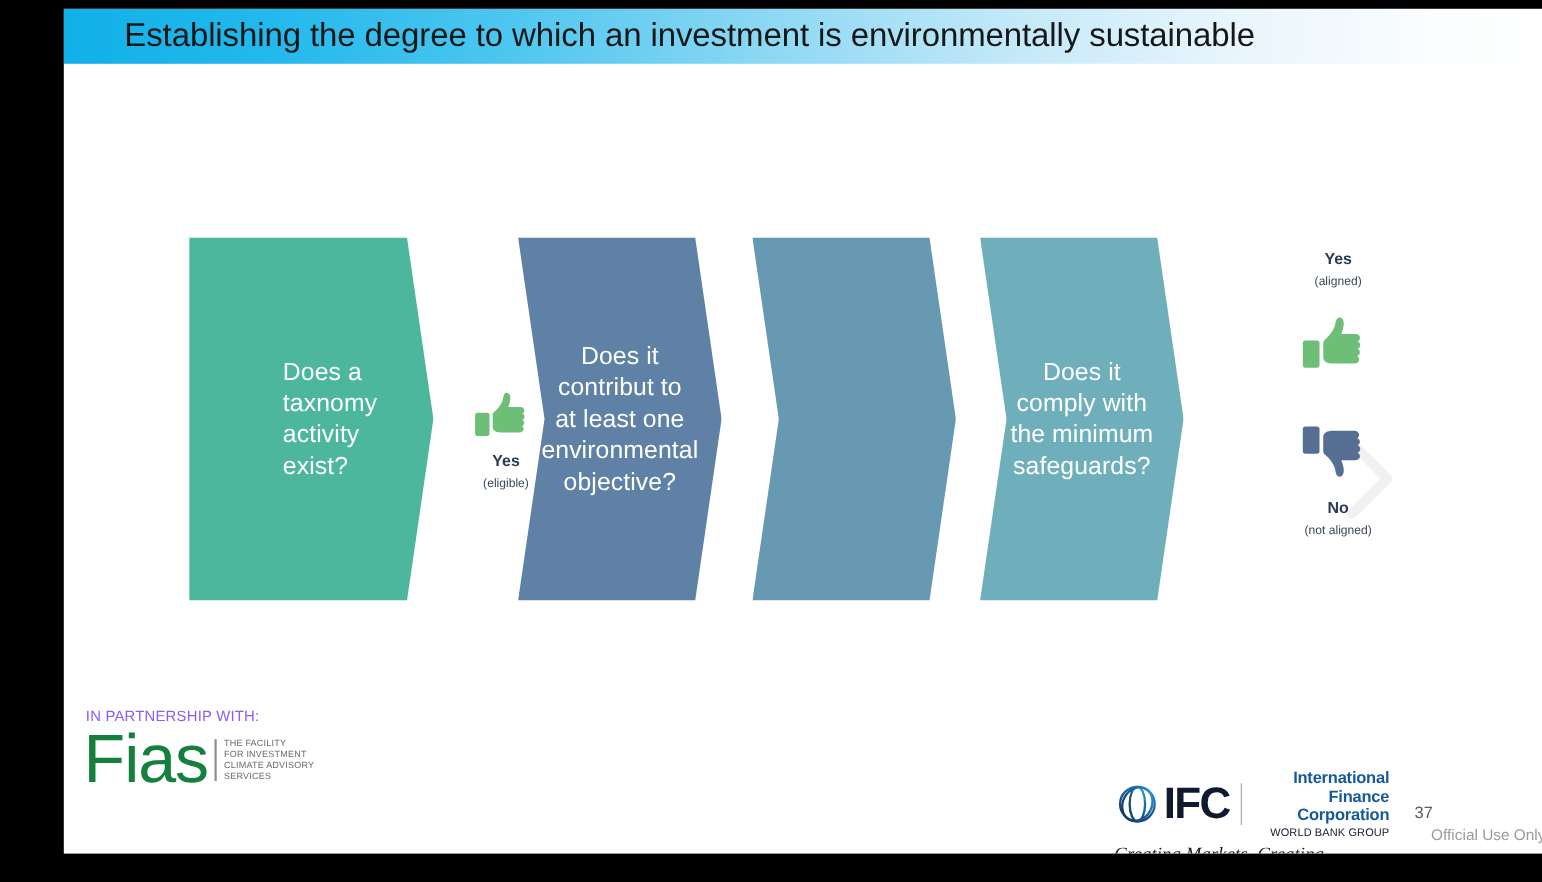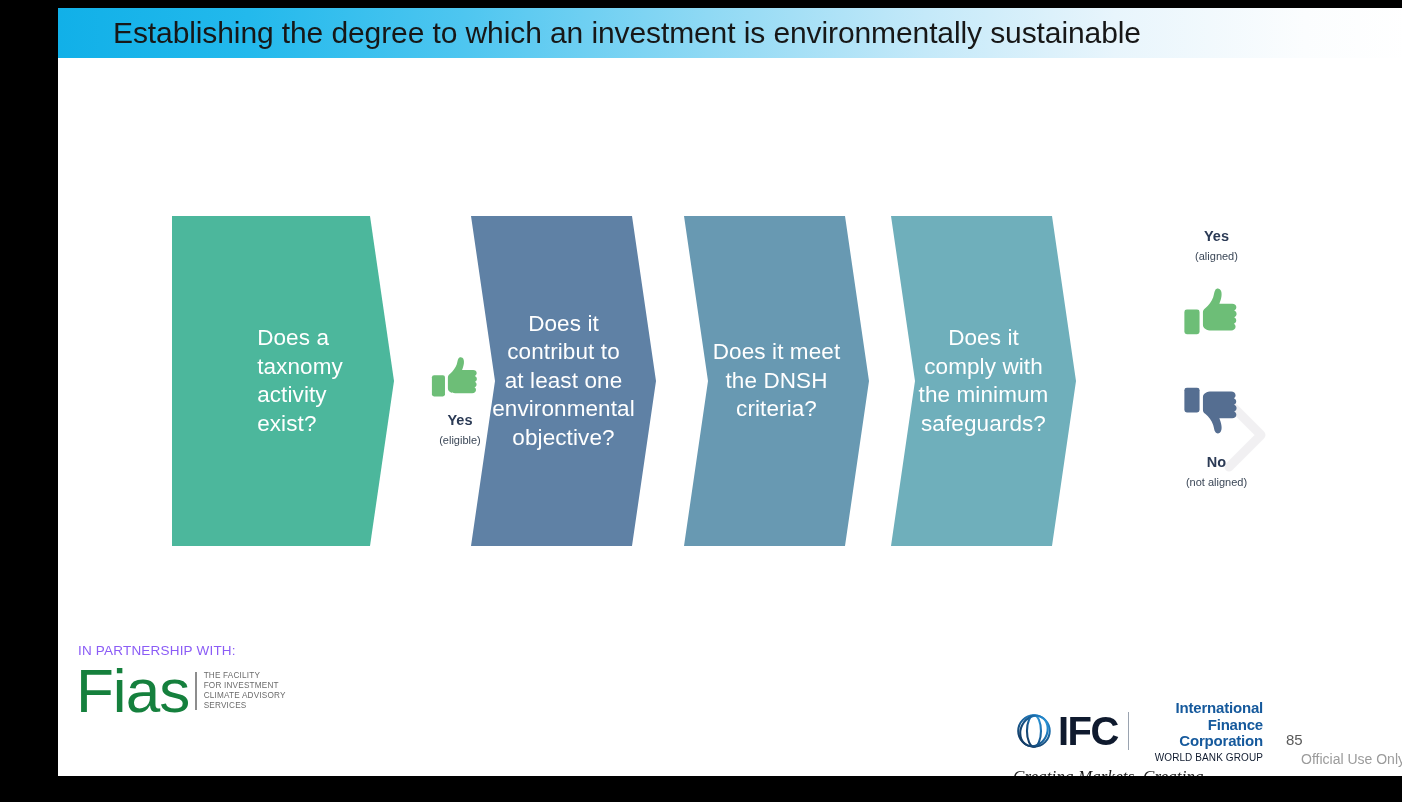--- a/index.html
+++ b/index.html
@@ -265,21 +265,20 @@
       <svg class="chev-shape" viewBox="0 0 185 330" preserveAspectRatio="none">
         <polygon points="0,0 161,0 185,165 161,330 0,330 24,165" fill="#5F81A5"></polygon>
       </svg>
       <div class="chev-label">Does it<br>contribut to<br>at least one<br>environmental<br>objective?</div>
     </div>
 
     <div class="chev chev-3">
       <svg class="chev-shape" viewBox="0 0 185 330" preserveAspectRatio="none">
         <polygon points="0,0 161,0 185,165 161,330 0,330 24,165" fill="#6899B2"></polygon>
       </svg>
-      <div class="chev-label">Does it meet<br>the DNSH<br>criteria?</div>
     </div>
 
     <div class="chev chev-4">
       <svg class="chev-shape" viewBox="0 0 185 330" preserveAspectRatio="none">
         <polygon points="0,0 161,0 185,165 161,330 0,330 24,165" fill="#6FAFBB"></polygon>
       </svg>
       <div class="chev-label">Does it<br>comply with<br>the minimum<br>safeguards?</div>
     </div>
 
     <svg id="arrow-right" viewBox="0 0 50 80">
@@ -353,16 +352,16 @@
         <div id="ifc-name">
           <div>International</div>
           <div>Finance Corporation</div>
         </div>
         <div id="ifc-wbg">WORLD BANK GROUP</div>
       </div>
     </div>
     <div id="ifc-tagline">Creating Markets, Creating Opportunities</div>
   </div>
 
-  <div id="page-number">85</div>
+  <div id="page-number">37</div>
   <div id="use-restriction">Official Use Only</div>
 
 </div>
 
 </body></html>

